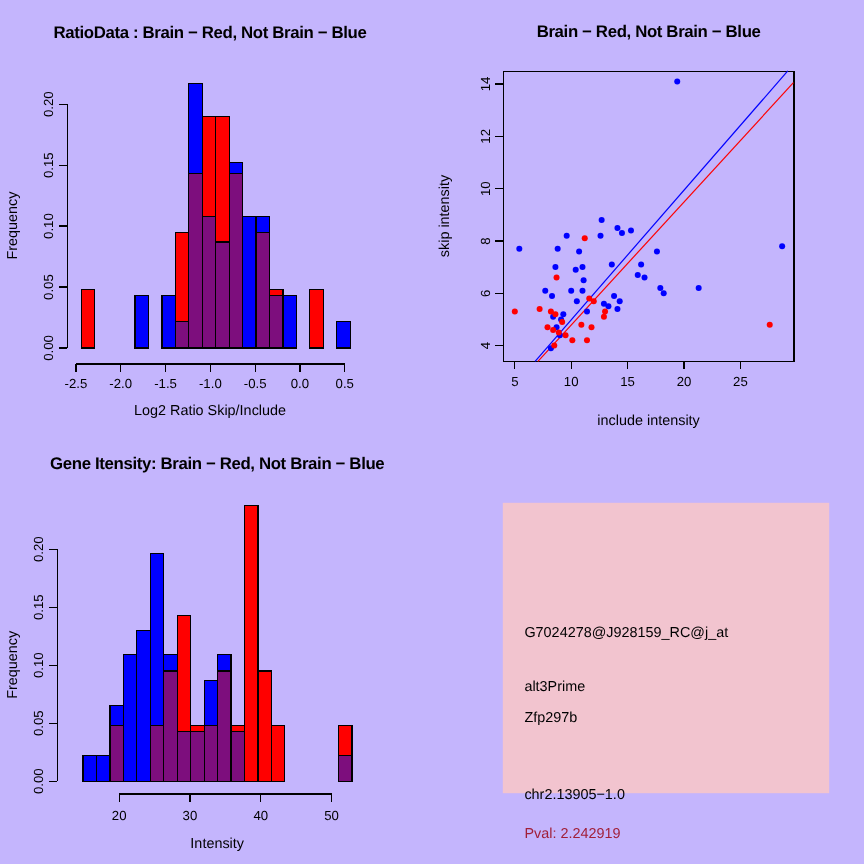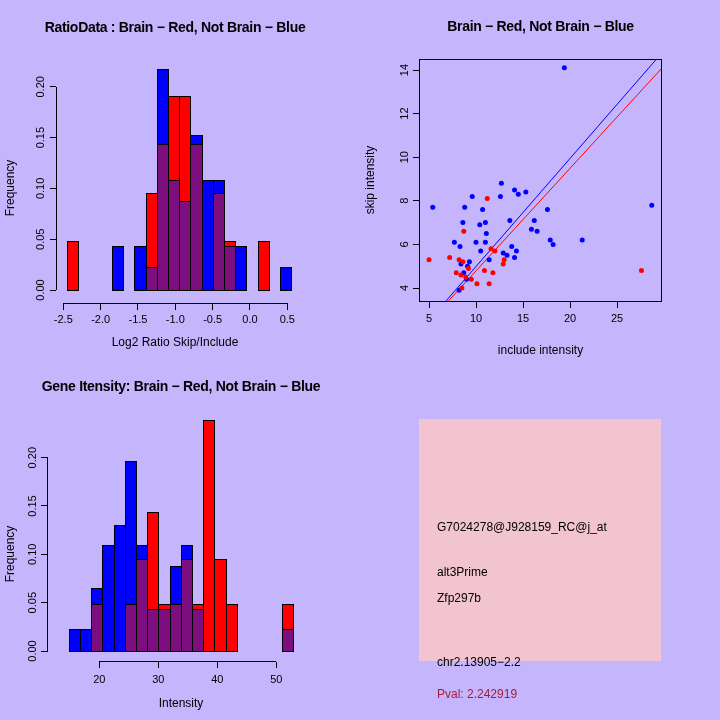--- a/index.html
+++ b/index.html
@@ -4,21 +4,21 @@
 <style>
   html,body{margin:0;padding:0;background:#ffffff;}
   #canvas{position:relative;width:720px;height:720px;background:#c4b5fd;overflow:hidden;
           font-family:"Liberation Sans","DejaVu Sans",sans-serif;}
   .panel{position:absolute;width:360px;height:360px;}
   #panel-tl{left:0;top:0;}
   #panel-tr{left:360px;top:0;}
   #panel-bl{left:0;top:360px;}
   #panel-br{left:360px;top:360px;}
   svg text{fill:#000000;}
-  .info-box{position:absolute;left:59px;top:59px;width:242px;height:242px;}
+  .info-box{position:absolute;left:59px;top:59px;width:272px;height:242px;}
   .info-line{position:absolute;left:18px;font-size:12px;color:#000000;white-space:pre;}
 </style>
 </head>
 <body>
 
 <div id="canvas">
   <svg id="panel-tl" class="panel" viewBox="0 0 360 360">
       <text x="175" y="32" font-size="14" text-anchor="middle" fill="#000" font-weight="bold" letter-spacing="-0.3px">RatioData : Brain − Red, Not Brain − Blue</text>
       <text x="175" y="346" font-size="12" text-anchor="middle" fill="#000">Log2 Ratio Skip/Include</text>
       <text x="14" y="188" font-size="12" text-anchor="middle" fill="#000" transform="rotate(-90 14 188)">Frequency</text>
@@ -209,17 +209,17 @@
       <line x1="217.3" y1="301.7" x2="217.3" y2="308.2" stroke="#000000" stroke-width="1" shape-rendering="crispEdges"></line>
       <text x="217.3" y="323" font-size="11" text-anchor="middle" fill="#000">40</text>
       <line x1="276.3" y1="301.7" x2="276.3" y2="308.2" stroke="#000000" stroke-width="1" shape-rendering="crispEdges"></line>
       <text x="276.3" y="323" font-size="11" text-anchor="middle" fill="#000">50</text>
     </svg>
   <div id="panel-br" class="panel">
     <div class="info-box" id="info-box" style="background: rgb(242, 196, 207);">
       <span class="info-line" style="top:101px">G7024278@J928159_RC@j_at</span>
       <span class="info-line" style="top:146px">alt3Prime</span>
       <span class="info-line" style="top:172px">Zfp297b</span>
-      <span class="info-line" style="top:236px">chr2.13905−2.2</span>
+      <span class="info-line" style="top:236px">chr2.13905−1.0</span>
       <span class="info-line" style="top: 268px; color: rgb(161, 31, 56);" id="pval-line">Pval: 2.242919</span>
     </div>
   </div>
 </div>
 
 </body></html>

